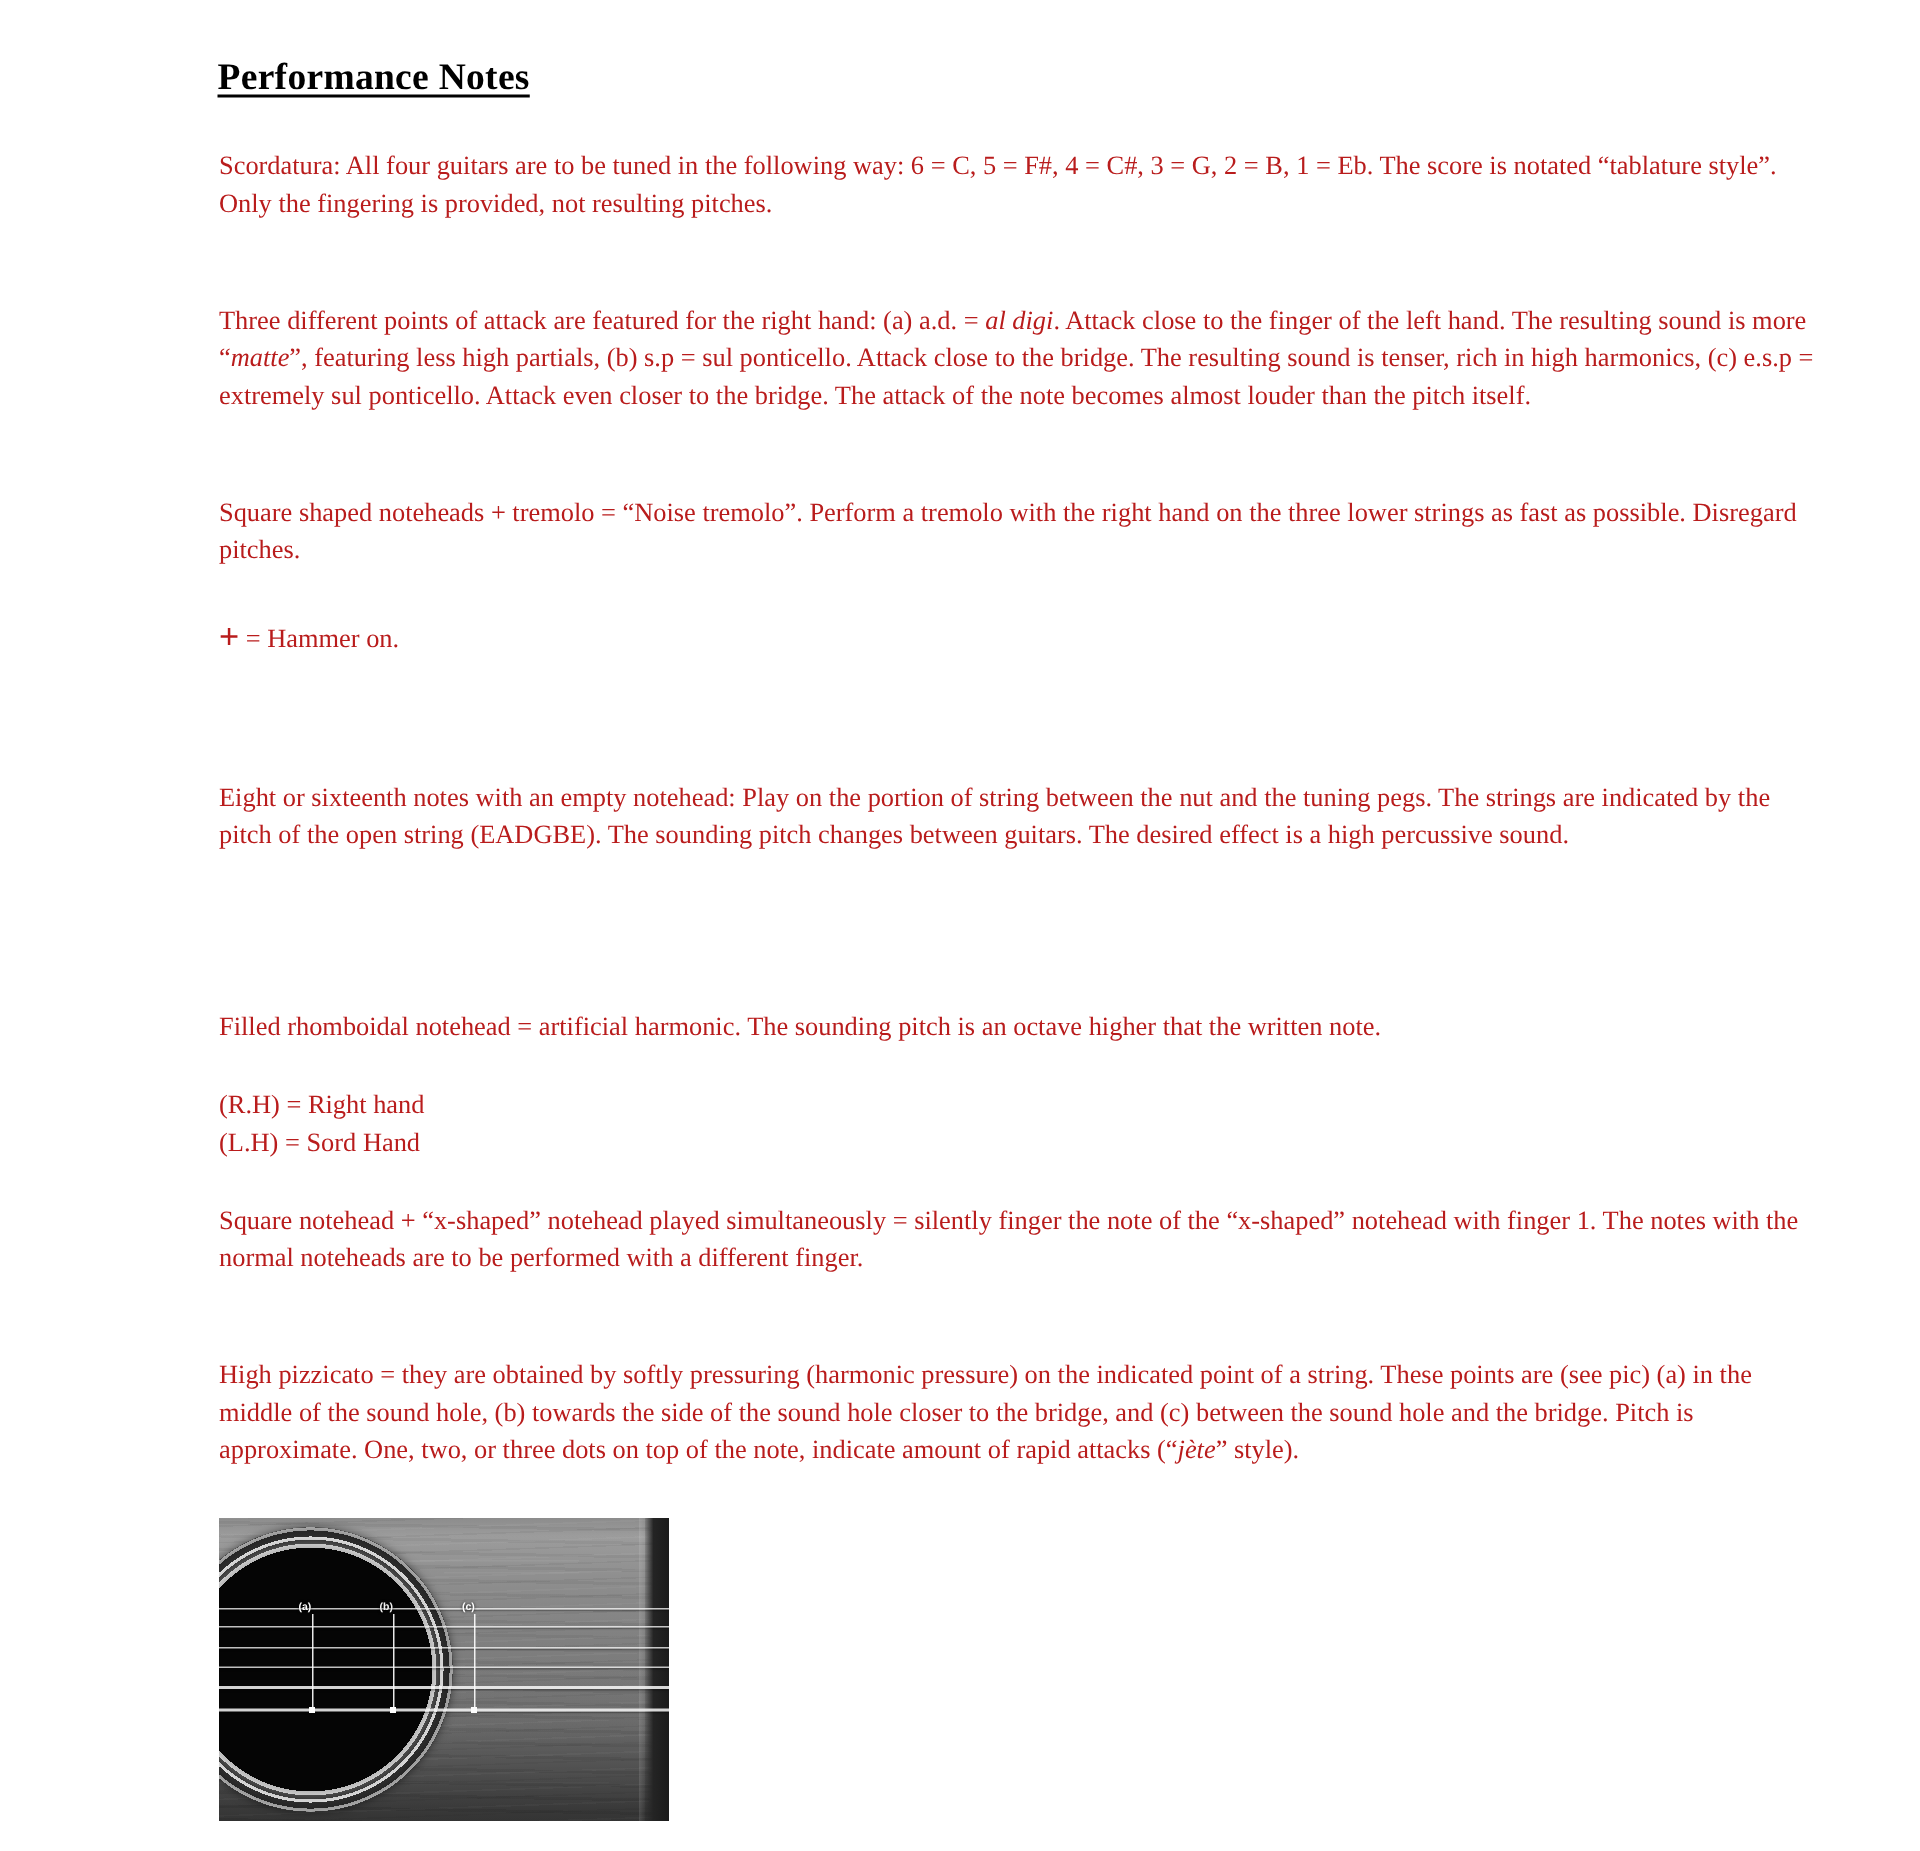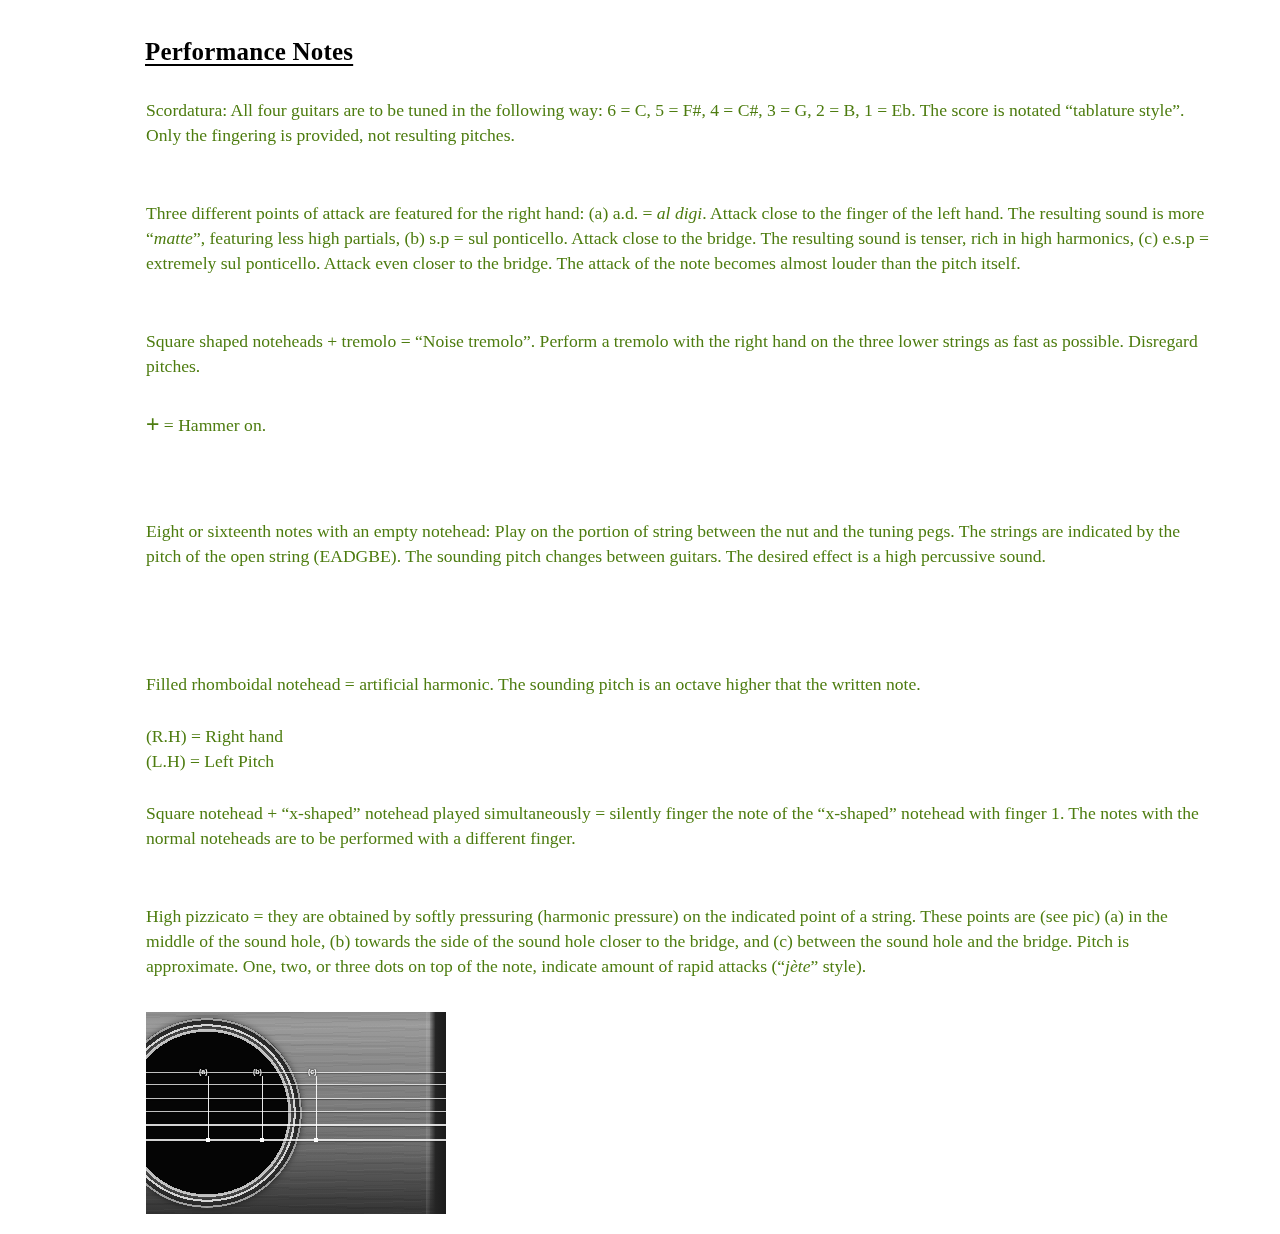--- a/index.html
+++ b/index.html
@@ -33,21 +33,21 @@
     white-space: nowrap;
     text-align: right;
   }
   .para {
     position: absolute;
     left: 146px;
     width: 1068px;
     font-size: 17.6px;
     line-height: 25.4px;
     text-align: left;
-    color: #4d7c0f;
+    color: #b91c1c;
   }
   .para i { font-style: italic; text-align: center; }
   .plus-glyph {
     font-family: "Liberation Sans", "DejaVu Sans", sans-serif;
     font-size: 23px;
     line-height: 0;
     vertical-align: -1px;
   }
 
   
@@ -245,21 +245,21 @@
   <p class="para" style="top:395px;"><span class="plus-glyph">+</span><span> = Hammer on.</span></p>
 
 
   <p class="para" style="top:501px;">Eight or sixteenth notes with an empty notehead: Play on the portion of string between the nut and the tuning pegs. The strings are indicated by the pitch of the open string (EADGBE). The sounding pitch changes between guitars. The desired effect is a high percussive sound.</p>
 
 
   <p class="para" style="top:654px;">Filled rhomboidal notehead = artificial harmonic. The sounding pitch is an octave higher that the written note.</p>
 
   <p class="para" style="top:706px;">(R.H) = Right hand</p>
 
-  <p class="para" style="top:731px;">(L.H) = Left Pitch</p>
+  <p class="para" style="top:731px;">(L.H) = Sord Hand</p>
 
   <p class="para" style="top:783px;">Square notehead + “x-shaped” notehead played simultaneously = silently finger the note of the “x-shaped” notehead with finger 1. The notes with the normal noteheads are to be performed with a different finger.</p>
 
   <p class="para" style="top:886px;"><span>High pizzicato = they are obtained by softly pressuring (harmonic pressure) on the indicated point of a string. These points are (see pic) (a) in the middle of the sound hole, (b) towards the side of the sound hole closer to the bridge, and (c) between the sound hole and the bridge. Pitch is approximate. One, two, or three dots on top of the note, indicate amount of rapid attacks (“</span><i>jète</i><span>” style).</span></p>
 
   <div class="photo-frame">
     <div class="photo-inner">
 
       <div class="wood"></div>
       <div class="grain"></div>

